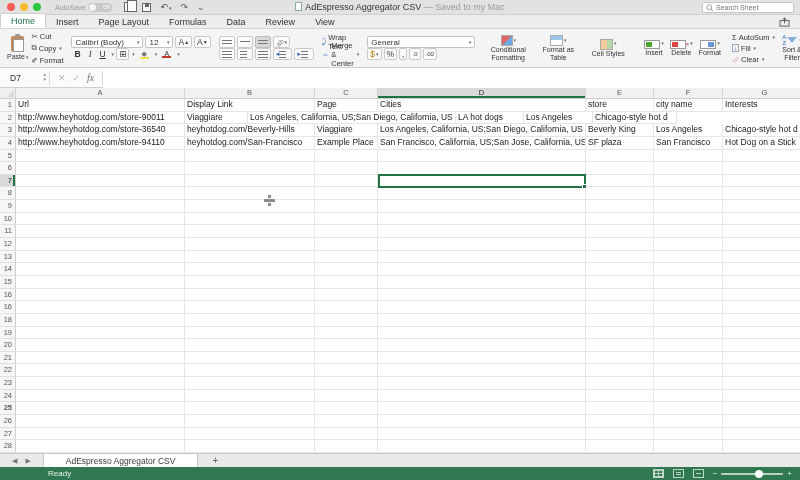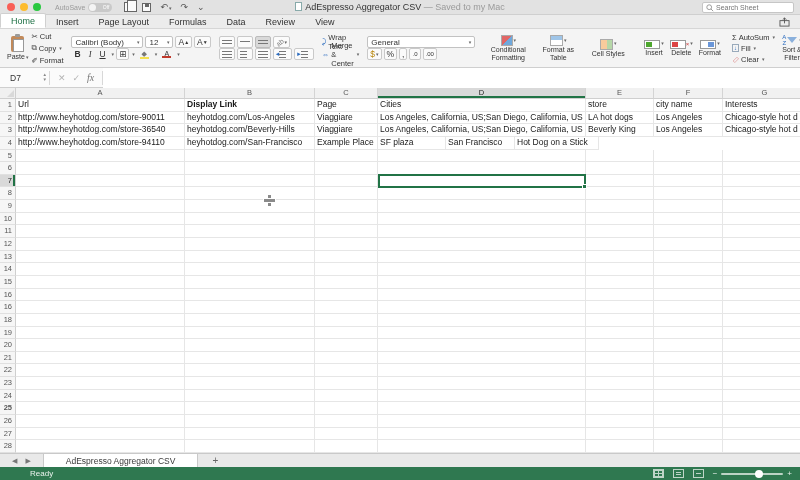--- a/index.html
+++ b/index.html
@@ -88,21 +88,21 @@
   .cursor-plus:after { content:""; position:absolute; left:0; top:4px; width:11px; height:3px; background:#8a8a8a; border:0.5px solid #fff; }
 
   
   .sheetbar { position:absolute; left:0; top:453px; width:800px; height:14px; background:#e9e9e9; border-top:1px solid #c9c9c9; display:flex; align-items:stretch; }
   .navarrows { display:flex; align-items:center; gap:8px; padding:0 12px; color:#777; font-size:7px; }
   .stab { background:#fff; border-left:1px solid #c9c9c9; border-right:1px solid #c9c9c9; padding:0 22px; font-size:8.5px; color:#3a3a3a; display:flex; align-items:center; }
   .addsheet { padding:0 14px; color:#666; font-size:10px; display:flex; align-items:center; }
 
   
   .statusbar { position:absolute; left:0; top:467px; width:800px; height:13px; background:#2f7850; color:#eaf3ed; display:flex; align-items:center; font-size:8px; }
-  .ready { margin-left:30px; }
+  .ready { margin-left:48px; }
   .sb-right { position:absolute; right:8px; display:flex; align-items:center; gap:9px; }
   .viewic { width:11px; height:9px; border:1px solid #cfe0d5; position:relative; opacity:.9; }
   .viewic.normal { background:linear-gradient(#cfe0d5 1px,transparent 1px) 0 0/11px 3px repeat-y, linear-gradient(90deg,#cfe0d5 1px,transparent 1px) 0 0/4px 9px repeat-x; }
   .viewic.layout:before { content:""; position:absolute; left:2px; top:2px; right:2px; height:1px; background:#cfe0d5; box-shadow:0 2px 0 #cfe0d5; }
   .viewic.pbreak:before { content:""; position:absolute; left:2px; top:3px; right:2px; height:1px; border-top:1px dashed #cfe0d5; }
   .zoomctl { display:flex; align-items:center; gap:4px; }
   .ztrack { width:62px; height:2px; background:#bcd3c5; position:relative; border-radius:1px; }
   .zknob { position:absolute; left:34px; top:-3px; width:8px; height:8px; border-radius:50%; background:#fff; }
 </style>
 </head>
@@ -428,49 +428,49 @@
       <div class="rowhdr" style="height: 12.65px; line-height: 12.65px;">23</div>
       <div class="rowhdr" style="height: 12.65px; line-height: 12.65px;">24</div>
       <div class="rowhdr" style="height: 12.65px; line-height: 12.65px; font-weight: bold;">25</div>
       <div class="rowhdr" style="height: 12.65px; line-height: 12.65px;">26</div>
       <div class="rowhdr" style="height: 12.65px; line-height: 12.65px;">27</div>
       <div class="rowhdr" style="height: 12.65px; line-height: 12.65px;">28</div>
     </div>
   <div class="cells" id="cellsarea">
       <div class="crow" style="height: 12.65px;">
         <div class="cell" style="width: 169px; line-height: 11.65px;">Url</div>
-        <div class="cell" style="width: 130px; line-height: 11.65px; font-weight: bold;">Display Link</div>
+        <div class="cell" style="width: 130px; line-height: 11.65px;">Display Link</div>
         <div class="cell" style="width: 63px; line-height: 11.65px;">Page</div>
         <div class="cell" style="width: 208px; line-height: 11.65px;">Cities</div>
         <div class="cell" style="width: 68px; line-height: 11.65px;">store</div>
         <div class="cell" style="width: 69px; line-height: 11.65px;">city name</div>
         <div class="cell" style="width: 84px; line-height: 11.65px;">Interests</div>
       </div>
       <div class="crow" style="height: 12.65px;">
         <div class="cell" style="width: 169px; line-height: 11.65px;">http://www.heyhotdog.com/store-90011</div>
-        <div class="cell" style="width: 130px; line-height: 11.65px;">heyhotdog.com/Los-Angeles</div>
         <div class="cell" style="width: 63px; line-height: 11.65px;">Viaggiare</div>
         <div class="cell" style="width: 208px; line-height: 11.65px;">Los Angeles, California, US;San Diego, California, US</div>
         <div class="cell" style="width: 68px; line-height: 11.65px;">LA hot dogs</div>
         <div class="cell" style="width: 69px; line-height: 11.65px;">Los Angeles</div>
         <div class="cell" style="width: 84px; line-height: 11.65px;">Chicago-style hot d</div>
       </div>
       <div class="crow" style="height: 12.65px;">
         <div class="cell" style="width: 169px; line-height: 11.65px;">http://www.heyhotdog.com/store-36540</div>
         <div class="cell" style="width: 130px; line-height: 11.65px;">heyhotdog.com/Beverly-Hills</div>
         <div class="cell" style="width: 63px; line-height: 11.65px;">Viaggiare</div>
         <div class="cell" style="width: 208px; line-height: 11.65px;">Los Angeles, California, US;San Diego, California, US</div>
         <div class="cell" style="width: 68px; line-height: 11.65px;">Beverly King</div>
         <div class="cell" style="width: 69px; line-height: 11.65px;">Los Angeles</div>
         <div class="cell" style="width: 84px; line-height: 11.65px;">Chicago-style hot d</div>
       </div>
       <div class="crow" style="height: 12.65px;">
         <div class="cell" style="width: 169px; line-height: 11.65px;">http://www.heyhotdog.com/store-94110</div>
         <div class="cell" style="width: 130px; line-height: 11.65px;">heyhotdog.com/San-Francisco</div>
         <div class="cell" style="width: 63px; line-height: 11.65px;">Example Place</div>
+        <div class="cell" style="width: 208px; line-height: 11.65px;">San Francisco, California, US;San Jose, California, US</div>
         <div class="cell" style="width: 68px; line-height: 11.65px;">SF plaza</div>
         <div class="cell" style="width: 69px; line-height: 11.65px;">San Francisco</div>
         <div class="cell" style="width: 84px; line-height: 11.65px;">Hot Dog on a Stick</div>
       </div>
       <div class="crow" style="height: 12.65px;">
         <div class="cell" style="width: 169px; line-height: 11.65px;"></div>
         <div class="cell" style="width: 130px; line-height: 11.65px;"></div>
         <div class="cell" style="width: 63px; line-height: 11.65px;"></div>
         <div class="cell" style="width: 208px; line-height: 11.65px;"></div>
         <div class="cell" style="width: 68px; line-height: 11.65px;"></div>

